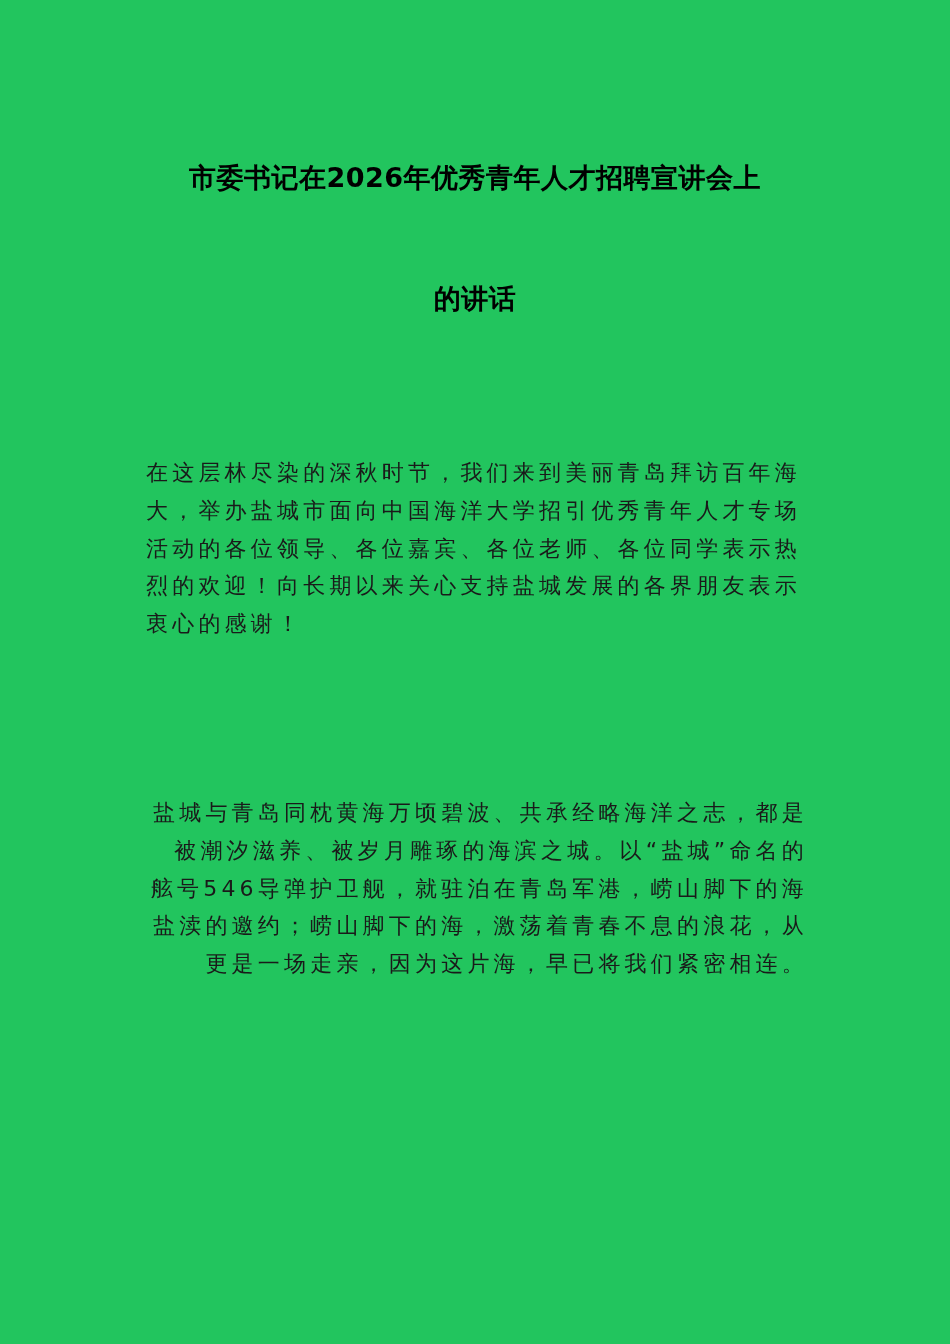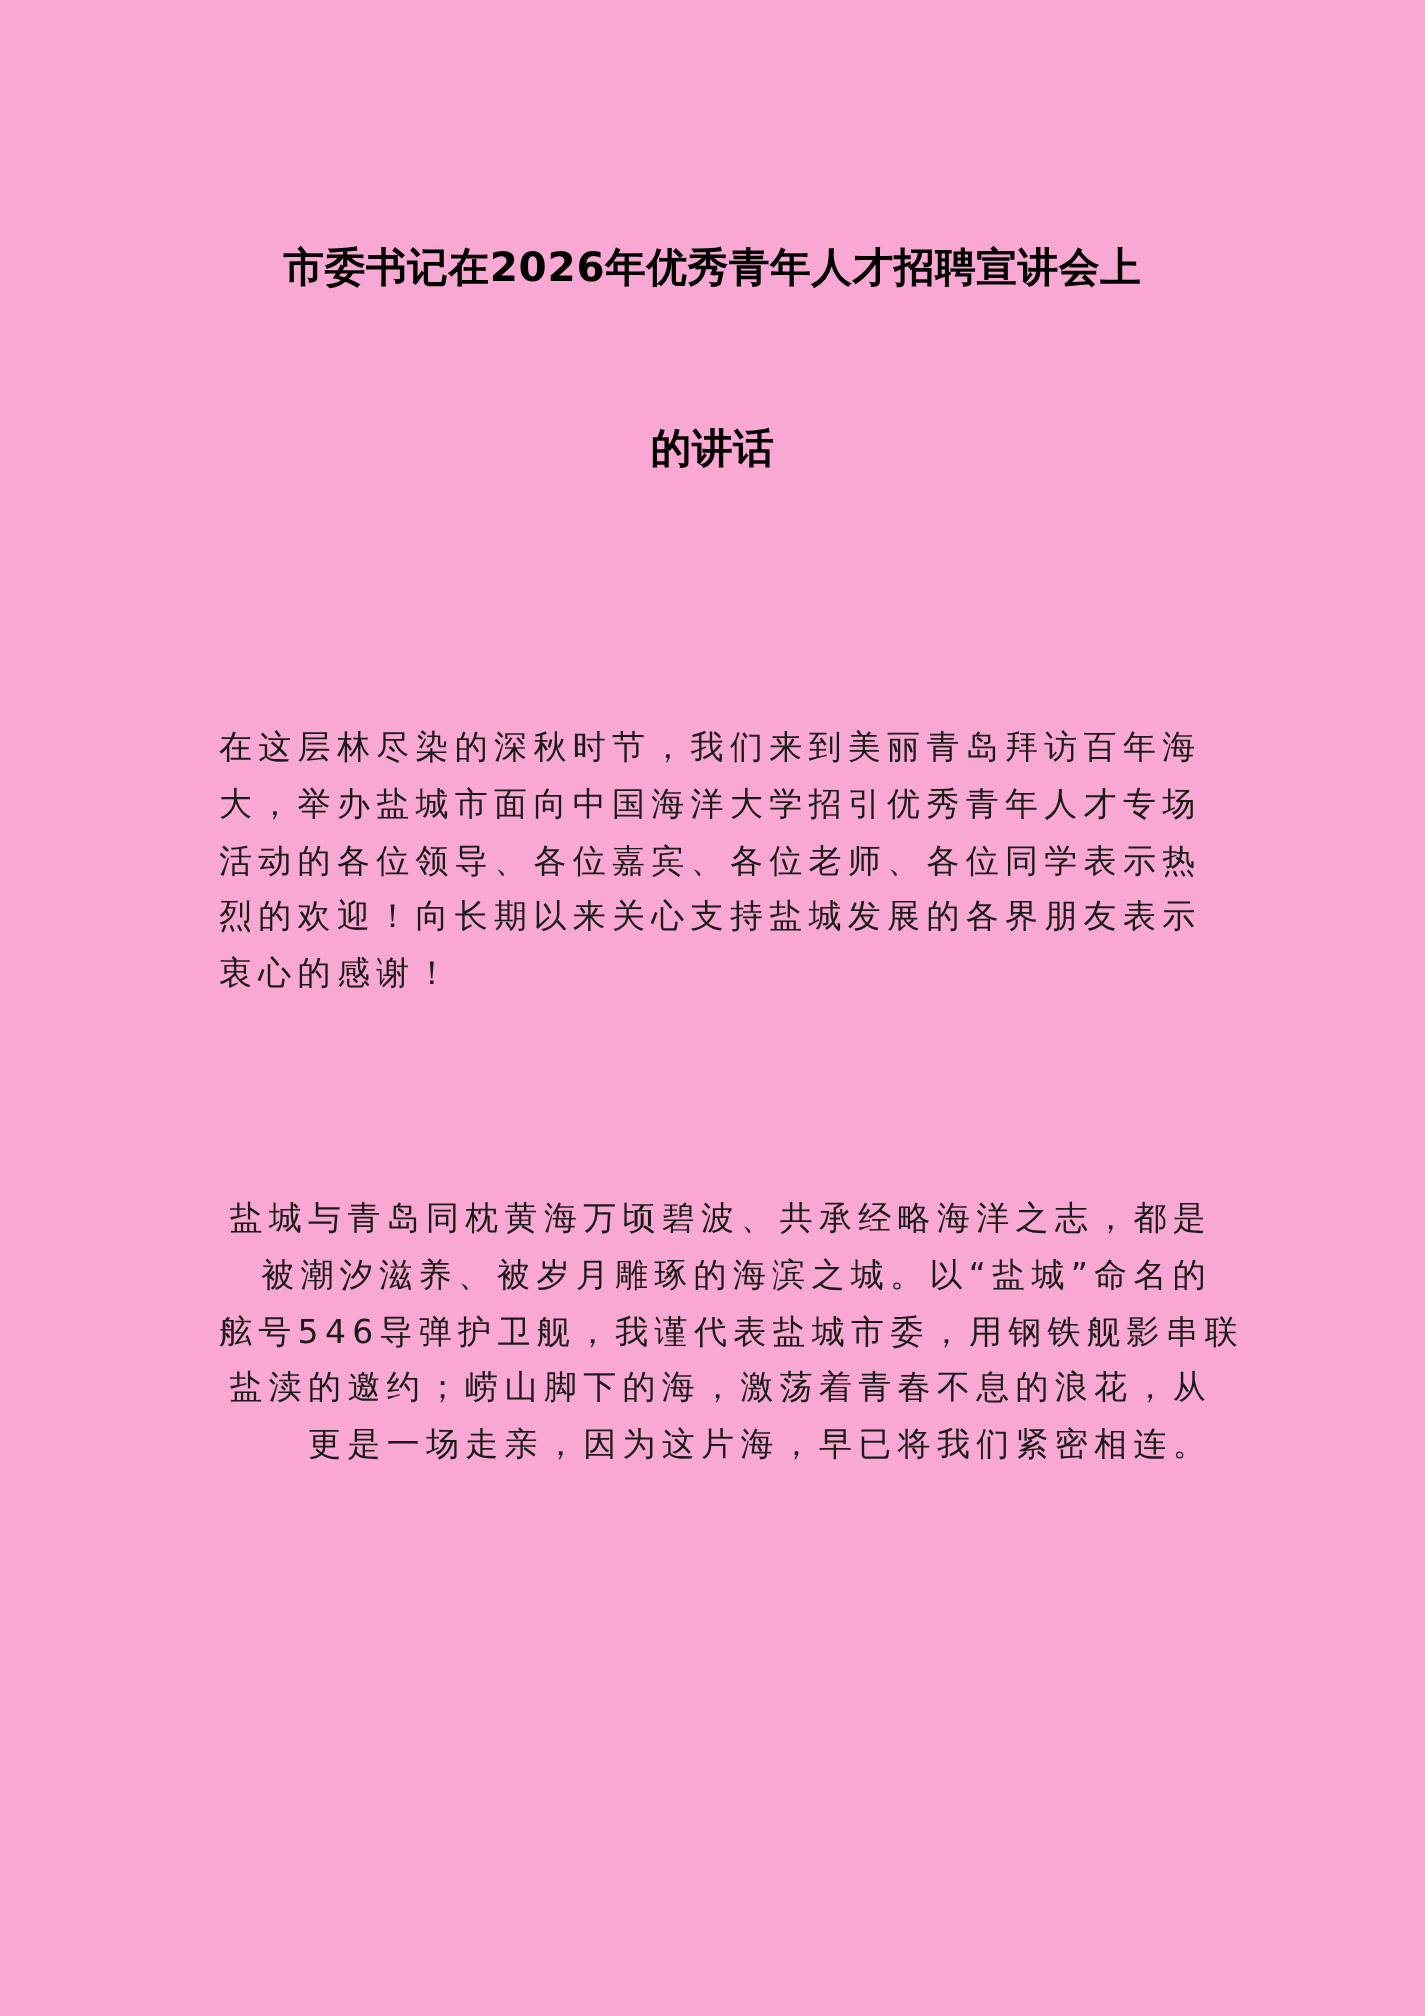--- a/index.html
+++ b/index.html
@@ -13,21 +13,21 @@
     position: relative;
     overflow: hidden;
     font-family: "DejaVu Sans", "Liberation Sans", sans-serif;
     color: #111111;
   }
   .page {
     position: absolute;
     left: 0; top: 0;
     width: 950px;
     height: 1344px;
-    background: #f9a8d4;
+    background: #22c55e;
   }
   .title {
     position: absolute;
     left: 0;
     width: 950px;
     text-align: center;
     font-family: "DejaVu Sans", "Liberation Sans", sans-serif;
     font-weight: bold;
     font-size: 27px;
     letter-spacing: 0.5px;
@@ -44,21 +44,21 @@
     line-height: 37.8px;
     letter-spacing: 4.2px;
     color: #1a1a1a;
     word-break: break-all;
     white-space: normal;
   }
   .para .ln {
     display: block;
     white-space: nowrap;
   }
-  .p1 { top: 480px; }
+  .p1 { top: 456px; font-family: Liberation Mono, monospace; }
   .p2 { top: 794px; text-align: right; }
 </style>
 </head>
 <body>
 
 <div class="page">
 
   <div class="title line1">市委书记在2026年优秀青年人才招聘宣讲会上</div>
   <div class="title line2">的讲话</div>
 
@@ -66,18 +66,18 @@
     <span class="ln">在这层林尽染的深秋时节，我们来到美丽青岛拜访百年海</span>
     <span class="ln">大，举办盐城市面向中国海洋大学招引优秀青年人才专场</span>
     <span class="ln">活动的各位领导、各位嘉宾、各位老师、各位同学表示热</span>
     <span class="ln">烈的欢迎！向长期以来关心支持盐城发展的各界朋友表示</span>
     <span class="ln">衷心的感谢！</span>
   </div>
 
   <div class="para p2">
     <span class="ln">盐城与青岛同枕黄海万顷碧波、共承经略海洋之志，都是</span>
     <span class="ln">被潮汐滋养、被岁月雕琢的海滨之城。以“盐城”命名的</span>
-    <span class="ln">舷号546导弹护卫舰，我谨代表盐城市委，用钢铁舰影串联</span>
+    <span class="ln">舷号546导弹护卫舰，就驻泊在青岛军港，崂山脚下的海</span>
     <span class="ln">盐渎的邀约；崂山脚下的海，激荡着青春不息的浪花，从</span>
     <span class="ln">更是一场走亲，因为这片海，早已将我们紧密相连。</span>
   </div>
 
 </div>
 
 </body></html>

